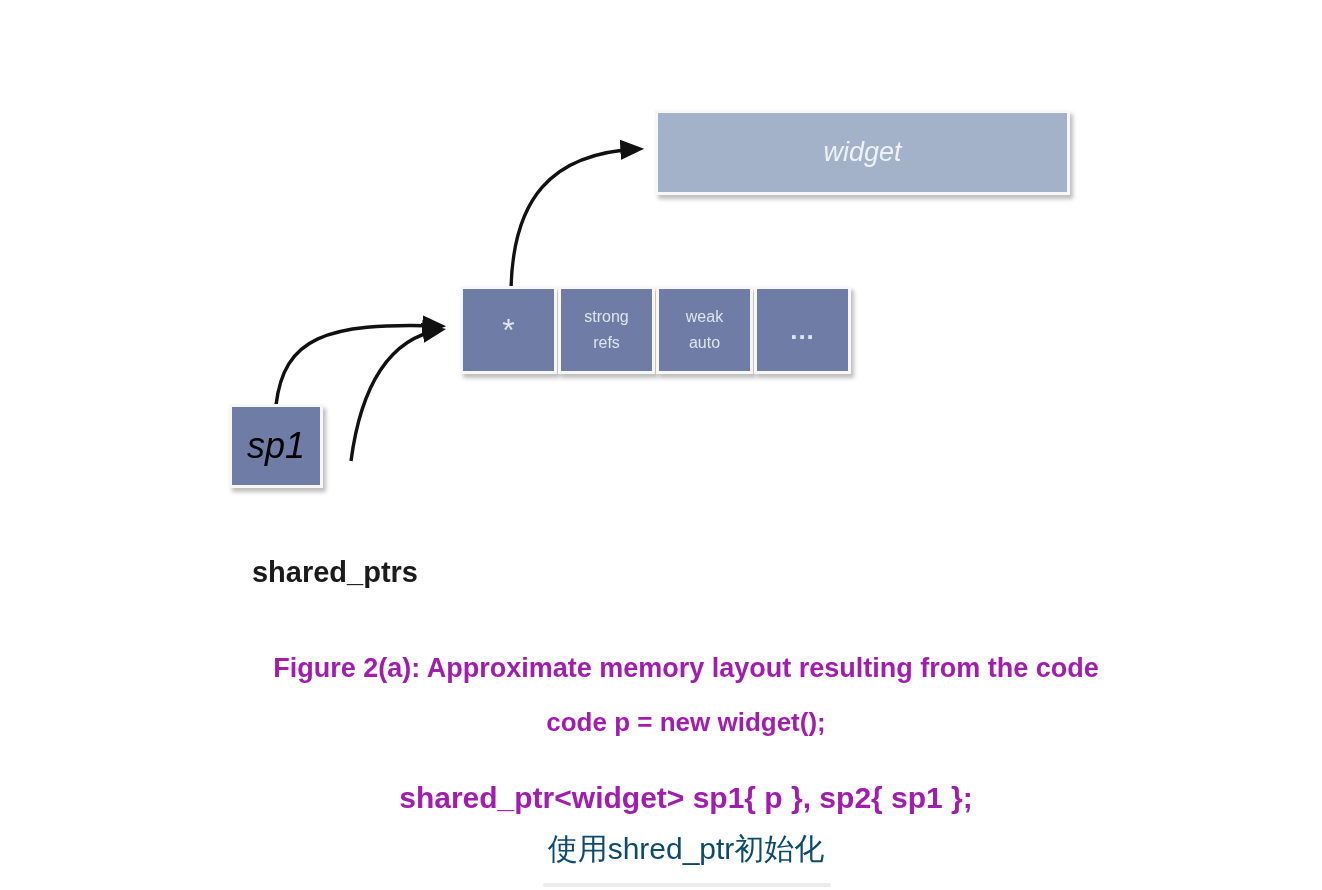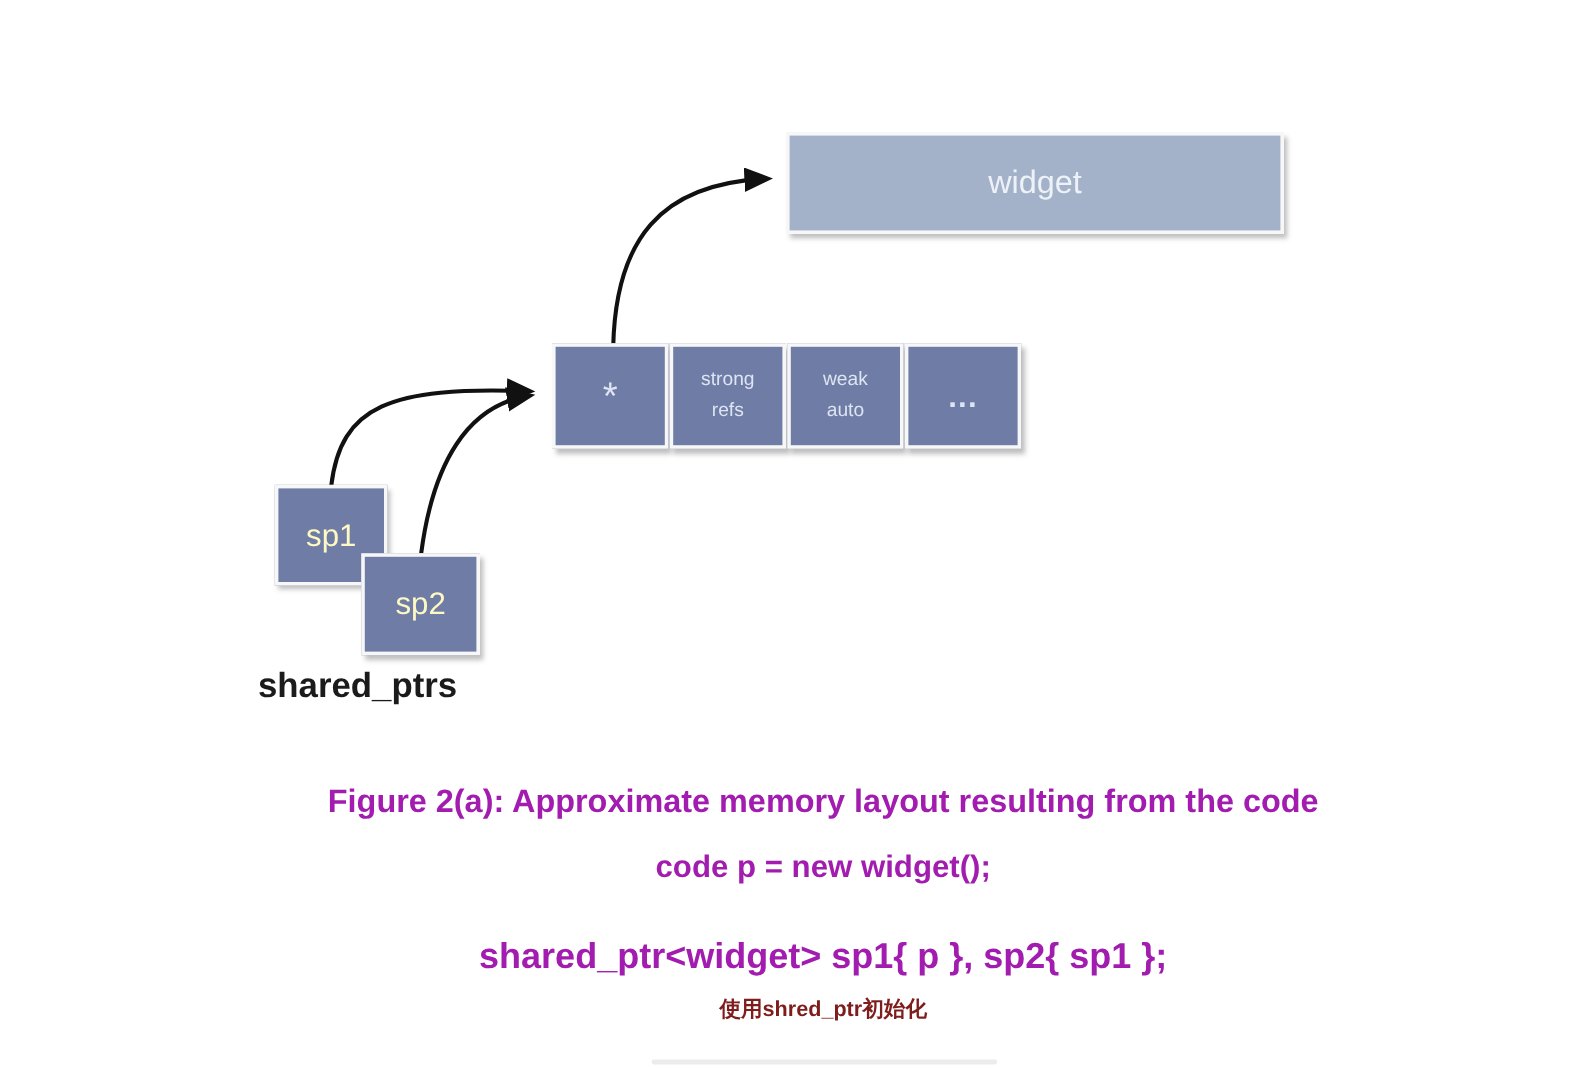--- a/index.html
+++ b/index.html
@@ -26,20 +26,21 @@
   .box {
     position: absolute;
     box-sizing: border-box;
     border: 3px solid #f7f7f7;
     box-shadow: 3px 4px 4px rgba(70,70,70,0.35);
     display: flex;
     align-items: center;
     justify-content: center;
     color: #e2e9f5;
     text-align: center;
+    font-style: italic;
   }
   .widget-box {
     left: 655px; top: 110px;
     width: 415px; height: 85px;
     background: #a3b2c8;
     font-size: 27px;
     color: #edf2f8;
   }
   .control-block {
     position: absolute;
@@ -60,46 +61,46 @@
     color: #dde4f2;
     font-size: 16px;
     line-height: 26px;
     white-space: pre-line;
     text-align: center;
   }
   .cb-cell.star { font-size: 32px; }
   .cb-cell.dots { font-size: 26px; font-weight: 700; letter-spacing: 1px; }
   .sp-box {
     background: #6f7ca5;
-    font-size: 26px;
-    color: #fef9c3;
+    font-size: 36px;
+    color: #000000;
   }
   .sp1 { left: 229px; top: 404px; width: 94px; height: 84px; z-index: 1; }
   .sp2 { left: 301px; top: 461px; width: 99px; height: 85px; z-index: 2; }
   .group-label {
     position: absolute;
     left: 215px; top: 556px;
     width: 240px;
-    text-align: left;
+    text-align: center;
     font-size: 29px;
     font-weight: 700;
     color: #1b1b1b;
   }
   .center-line {
     position: absolute;
     left: 50px;
     width: 1272px;
     text-align: center;
     color: #a21caf;
     font-weight: 700;
   }
   .caption-title { top: 653px; font-size: 27px; }
   .code-line-1   { top: 707px; font-size: 26px; }
   .code-line-2   { top: 781px; font-size: 30px; }
-  .footer-text   { top: 829px; font-size: 18px; font-weight: 700; color: #7f1d1d; }
+  .footer-text   { top: 829px; font-size: 30px; font-weight: 400; color: #0c4a6e; }
   .divider {
     position: absolute;
     left: 543px; top: 883px;
     width: 288px; height: 4px;
     background: #ececec;
     border-radius: 2px;
   }
 </style>
 </head>
 <body>
@@ -134,23 +135,20 @@
 auto</span>
     </div>
     <div class="cb-cell dots">
       <span>...</span>
     </div>
   </div>
 
   <div class="box sp-box sp1">
     <span>sp1</span>
   </div>
-  <div class="box sp-box sp2">
-    <span>sp2</span>
-  </div>
 
   <div class="group-label">shared_ptrs</div>
 
   <div class="center-line caption-title">Figure 2(a): Approximate memory layout resulting from the code</div>
   <div class="center-line code-line-1">code p = new widget();</div>
   <div class="center-line code-line-2">shared_ptr&lt;widget&gt; sp1{ p }, sp2{ sp1 };</div>
 
   <div class="center-line footer-text">使用shred_ptr初始化</div>
 
   <div class="divider"></div>

